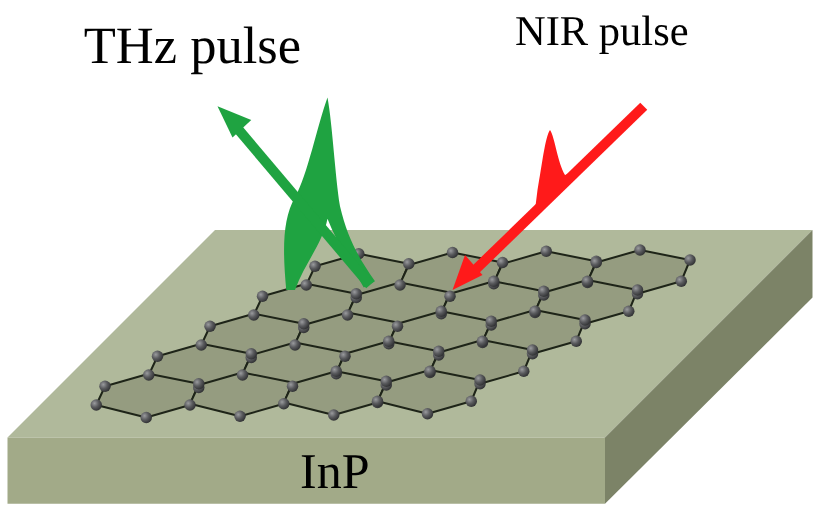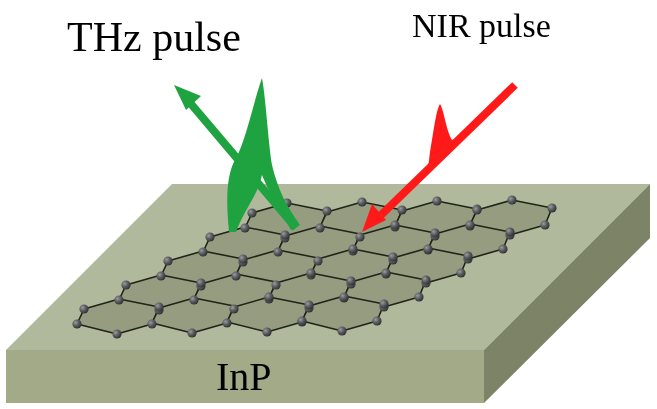--- a/index.html
+++ b/index.html
@@ -1,21 +1,21 @@
 <!DOCTYPE html>
 <html><head>
 <meta charset="utf-8">
 <style>
   html,body{margin:0;padding:0;background:#ffffff;}
   .stage{position:relative;width:657px;height:409px;overflow:hidden;background:#ffffff;}
   svg{position:absolute;left:0;top:0;}
   .label{position:absolute;font-family:"Liberation Serif","DejaVu Serif",serif;color:#000;white-space:nowrap;line-height:1;}
   .thz{left:67px;top:16px;font-size:42px;}
   .nir{left:412px;top:9px;font-size:34px;}
-  .inp{left:216px;top:357px;font-size:40px;}
+  .inp{left:240px;top:357px;font-size:40px;}
 </style>
 </head>
 <body>
 
 <div class="stage">
   <svg id="scene" width="657" height="409" viewBox="0 0 657 409">
       <defs>
         <radialGradient id="atomGrad" cx="0.35" cy="0.35" r="0.7">
           <stop offset="0" stop-color="#9a9b9e"></stop>
           <stop offset="0.5" stop-color="#5a5b5e"></stop>

